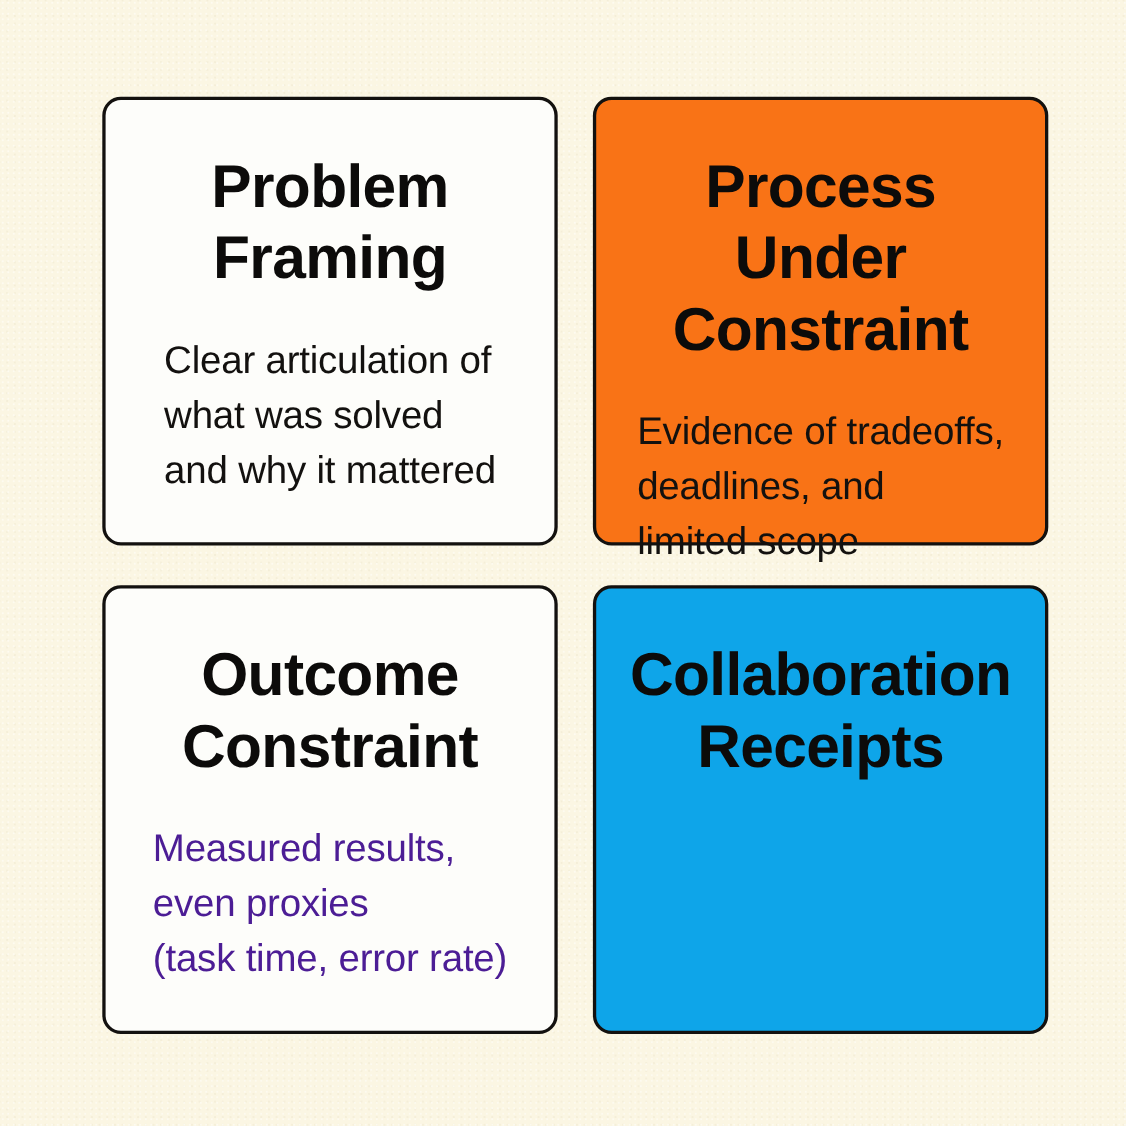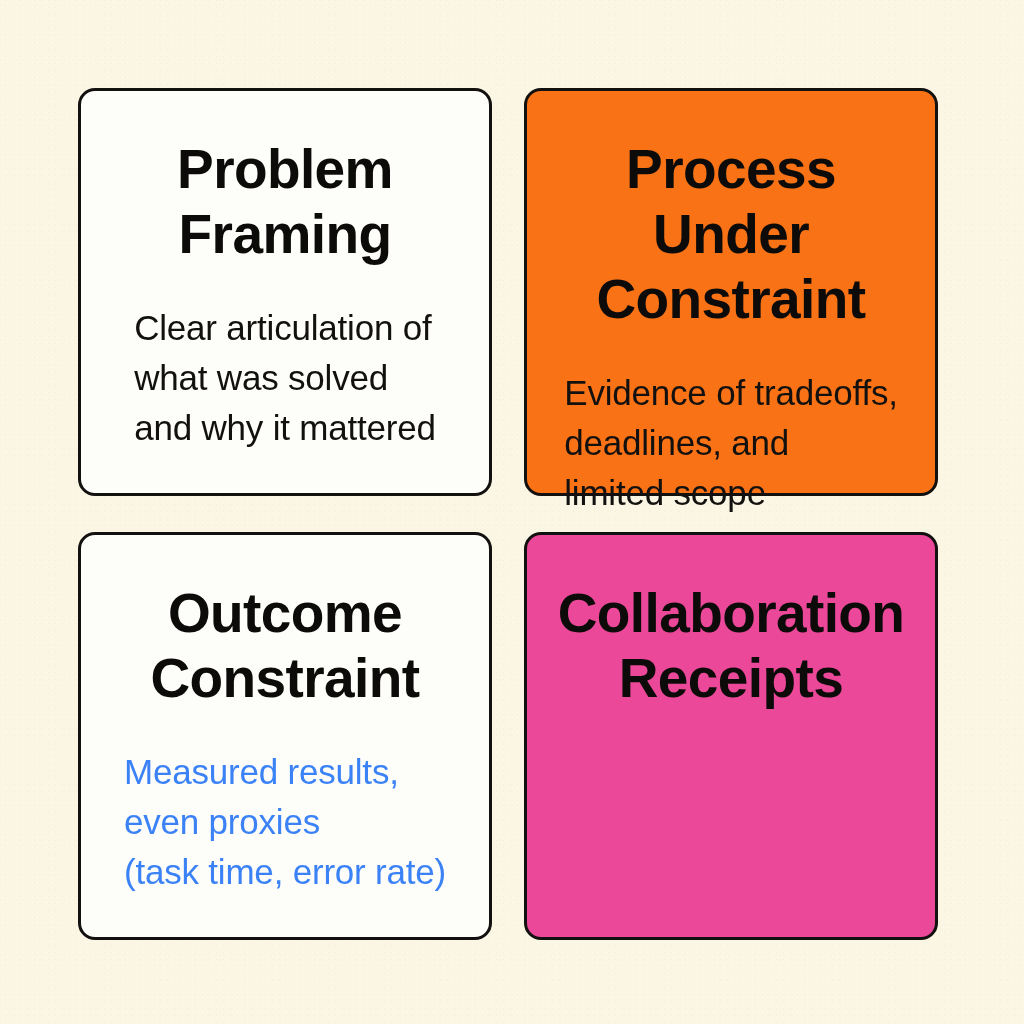--- a/index.html
+++ b/index.html
@@ -24,21 +24,21 @@
     background-image:
       radial-gradient(rgba(255,255,255,0.85) 0.6px, transparent 0.7px),
       radial-gradient(rgba(226,216,186,0.55) 0.6px, transparent 0.7px);
     background-size: 5px 5px, 7px 7px;
     background-position: 0 0, 3px 4px;
     z-index: 0;
   }
 
   #card-grid {
     position: absolute;
-    left: 78px;
+    left: 93px;
     top: 88px;
     width: 860px;
     height: 852px;
     display: grid;
     grid-template-columns: 414px 414px;
     grid-template-rows: 408px 408px;
     column-gap: 32px;
     row-gap: 36px;
     z-index: 1;
   }
@@ -94,23 +94,23 @@
     <div class="card-title" style="color: rgb(12, 11, 10);">Process Under
 Constraint</div>
     <div class="card-body" style="color: rgb(19, 17, 15);">Evidence of tradeoffs,
 deadlines, and
 limited scope</div>
   </div>
 
   <div class="card" style="background: rgb(253, 253, 250); border-color: rgb(19, 17, 15);">
     <div class="card-title" style="color: rgb(12, 11, 10);">Outcome
 Constraint</div>
-    <div class="card-body" style="color: #3b82f6;">Measured results,
+    <div class="card-body" style="color: #4c1d95;">Measured results,
 even proxies
 (task time, error rate)</div>
   </div>
 
-  <div class="card" style="background: #ec4899; border-color: rgb(19, 17, 15);">
+  <div class="card" style="background: #0ea5e9; border-color: rgb(19, 17, 15);">
     <div class="card-title" style="color: rgb(12, 11, 10);">Collaboration
 Receipts</div>
   </div>
 
 </div>
 
 </body></html>

